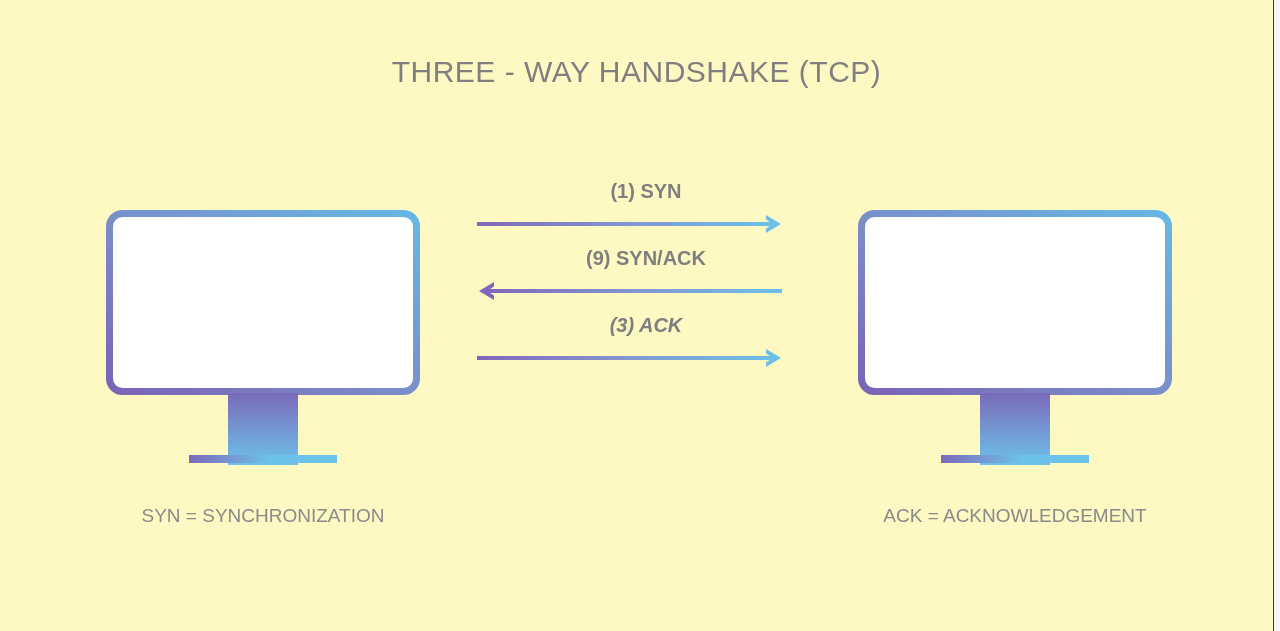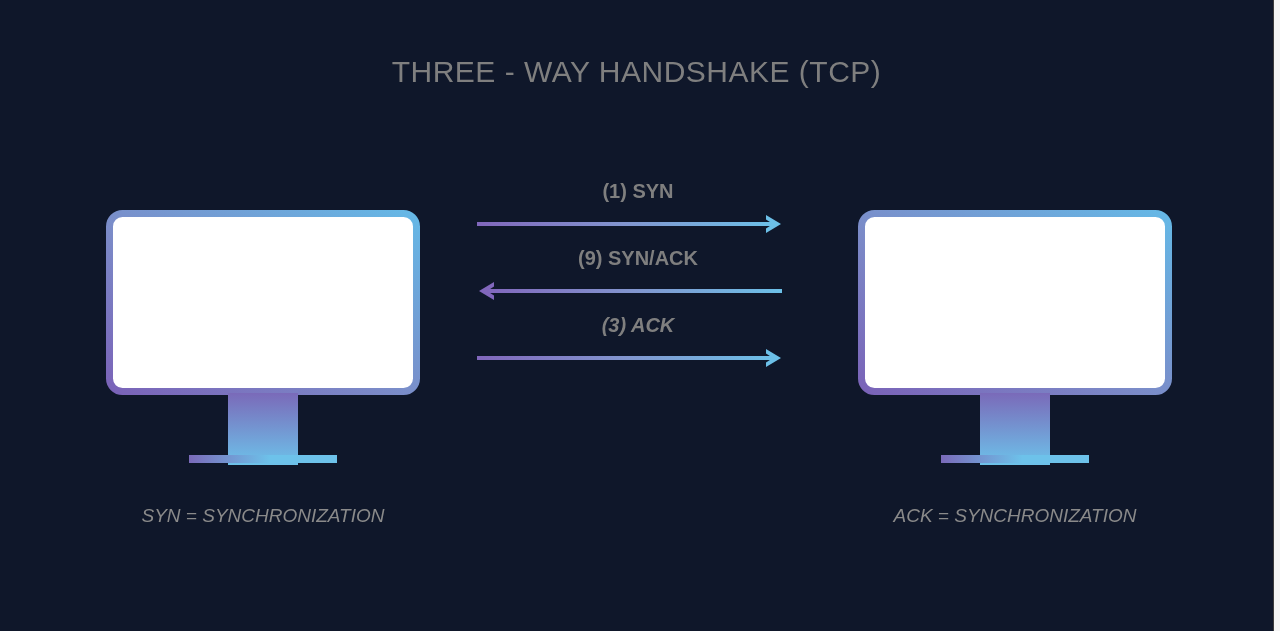--- a/index.html
+++ b/index.html
@@ -11,21 +11,21 @@
     height: 631px;
     background: #f1f1f1;
     font-family: "Liberation Sans", sans-serif;
     overflow: hidden;
   }
 
   #slide {
     position: relative;
     width: 1273px;
     height: 631px;
-    background: #0f172a;
+    background: #fef9c3;
     box-sizing: border-box;
   }
 
   #edge-strip {
     position: absolute;
     left: 1273px;
     top: 0;
     width: 7px;
     height: 631px;
     background: #f4f4f4;
@@ -65,21 +65,20 @@
   .monitor-caption {
     position: absolute;
     top: 295px;
     left: -20px;
     width: 354px;
     text-align: center;
     font-size: 19px;
     font-weight: 400;
     color: #8a8a8a;
     white-space: nowrap;
-    font-style: italic;
   }
 
   
   #messages {
     position: absolute;
     left: 470px;
     top: 180px;
     width: 320px;
     height: 205px;
   }
@@ -89,21 +88,21 @@
     width: 320px;
     height: 62px;
   }
   #message-1 { top: 0px; }
   #message-2 { top: 67px; }
   #message-3 { top: 134px; font-style: italic; }
 
   .message-label {
     position: absolute;
     top: 0;
-    left: 8px;
+    left: 16px;
     width: 320px;
     text-align: center;
     font-size: 20px;
     font-weight: bold;
     color: #7f7f7f;
     white-space: nowrap;
   }
   .message-arrow {
     position: absolute;
     top: 33px;
@@ -163,21 +162,21 @@
         <linearGradient id="gradBaseR" x1="0" y1="0" x2="1" y2="0">
           <stop offset="0%" stop-color="#7a6ab9"></stop>
           <stop offset="55%" stop-color="#6dc2ea"></stop>
           <stop offset="100%" stop-color="#6dc2ea"></stop>
         </linearGradient>
       </defs>
       <rect x="3.5" y="3.5" width="307" height="178" rx="13" ry="13" fill="#ffffff" stroke="url(#gradFrameR)" stroke-width="7"></rect>
       <rect x="122" y="183" width="70" height="72" fill="url(#gradNeckR)"></rect>
       <rect x="83" y="245" width="148" height="8" fill="url(#gradBaseR)"></rect>
     </svg>
-    <div class="monitor-caption">ACK = SYNCHRONIZATION</div>
+    <div class="monitor-caption">ACK = ACKNOWLEDGEMENT</div>
   </div>
 
   <div id="messages">
 
     <div class="message" id="message-1">
       <div class="message-label">(1) SYN</div>
       <svg class="message-arrow" viewBox="0 0 320 22">
         <defs>
           <linearGradient id="gradArrow1" x1="0" y1="0" x2="1" y2="0">
             <stop offset="0%" stop-color="#8167bc"></stop>

